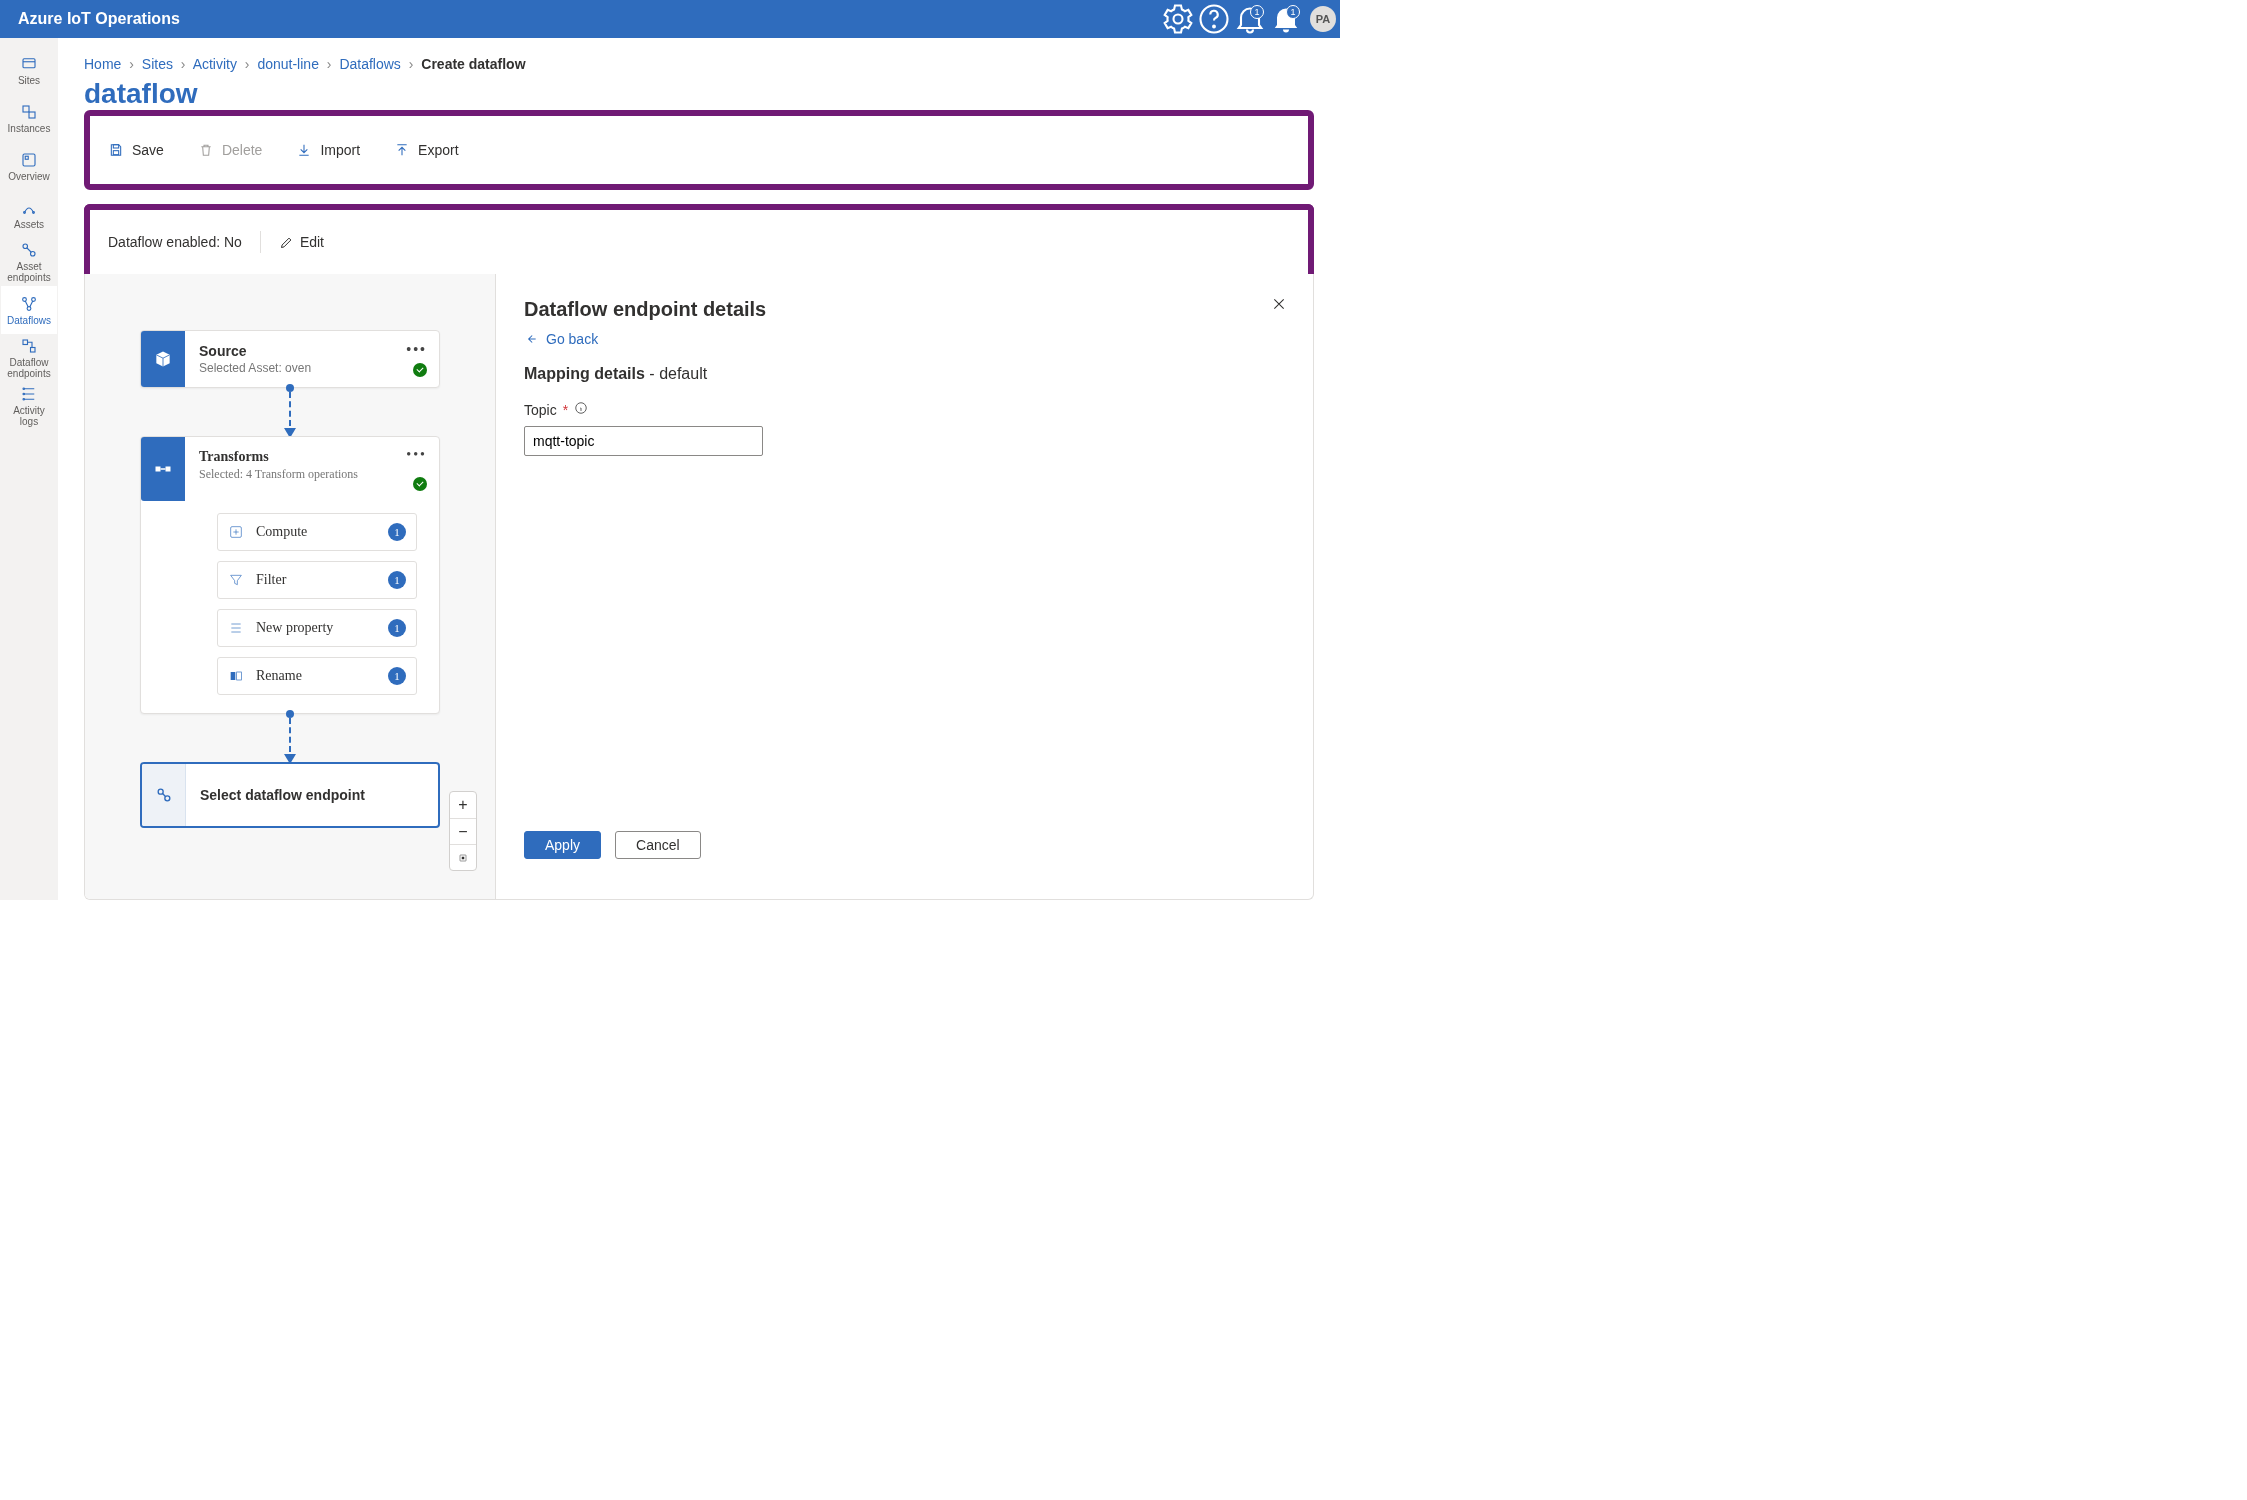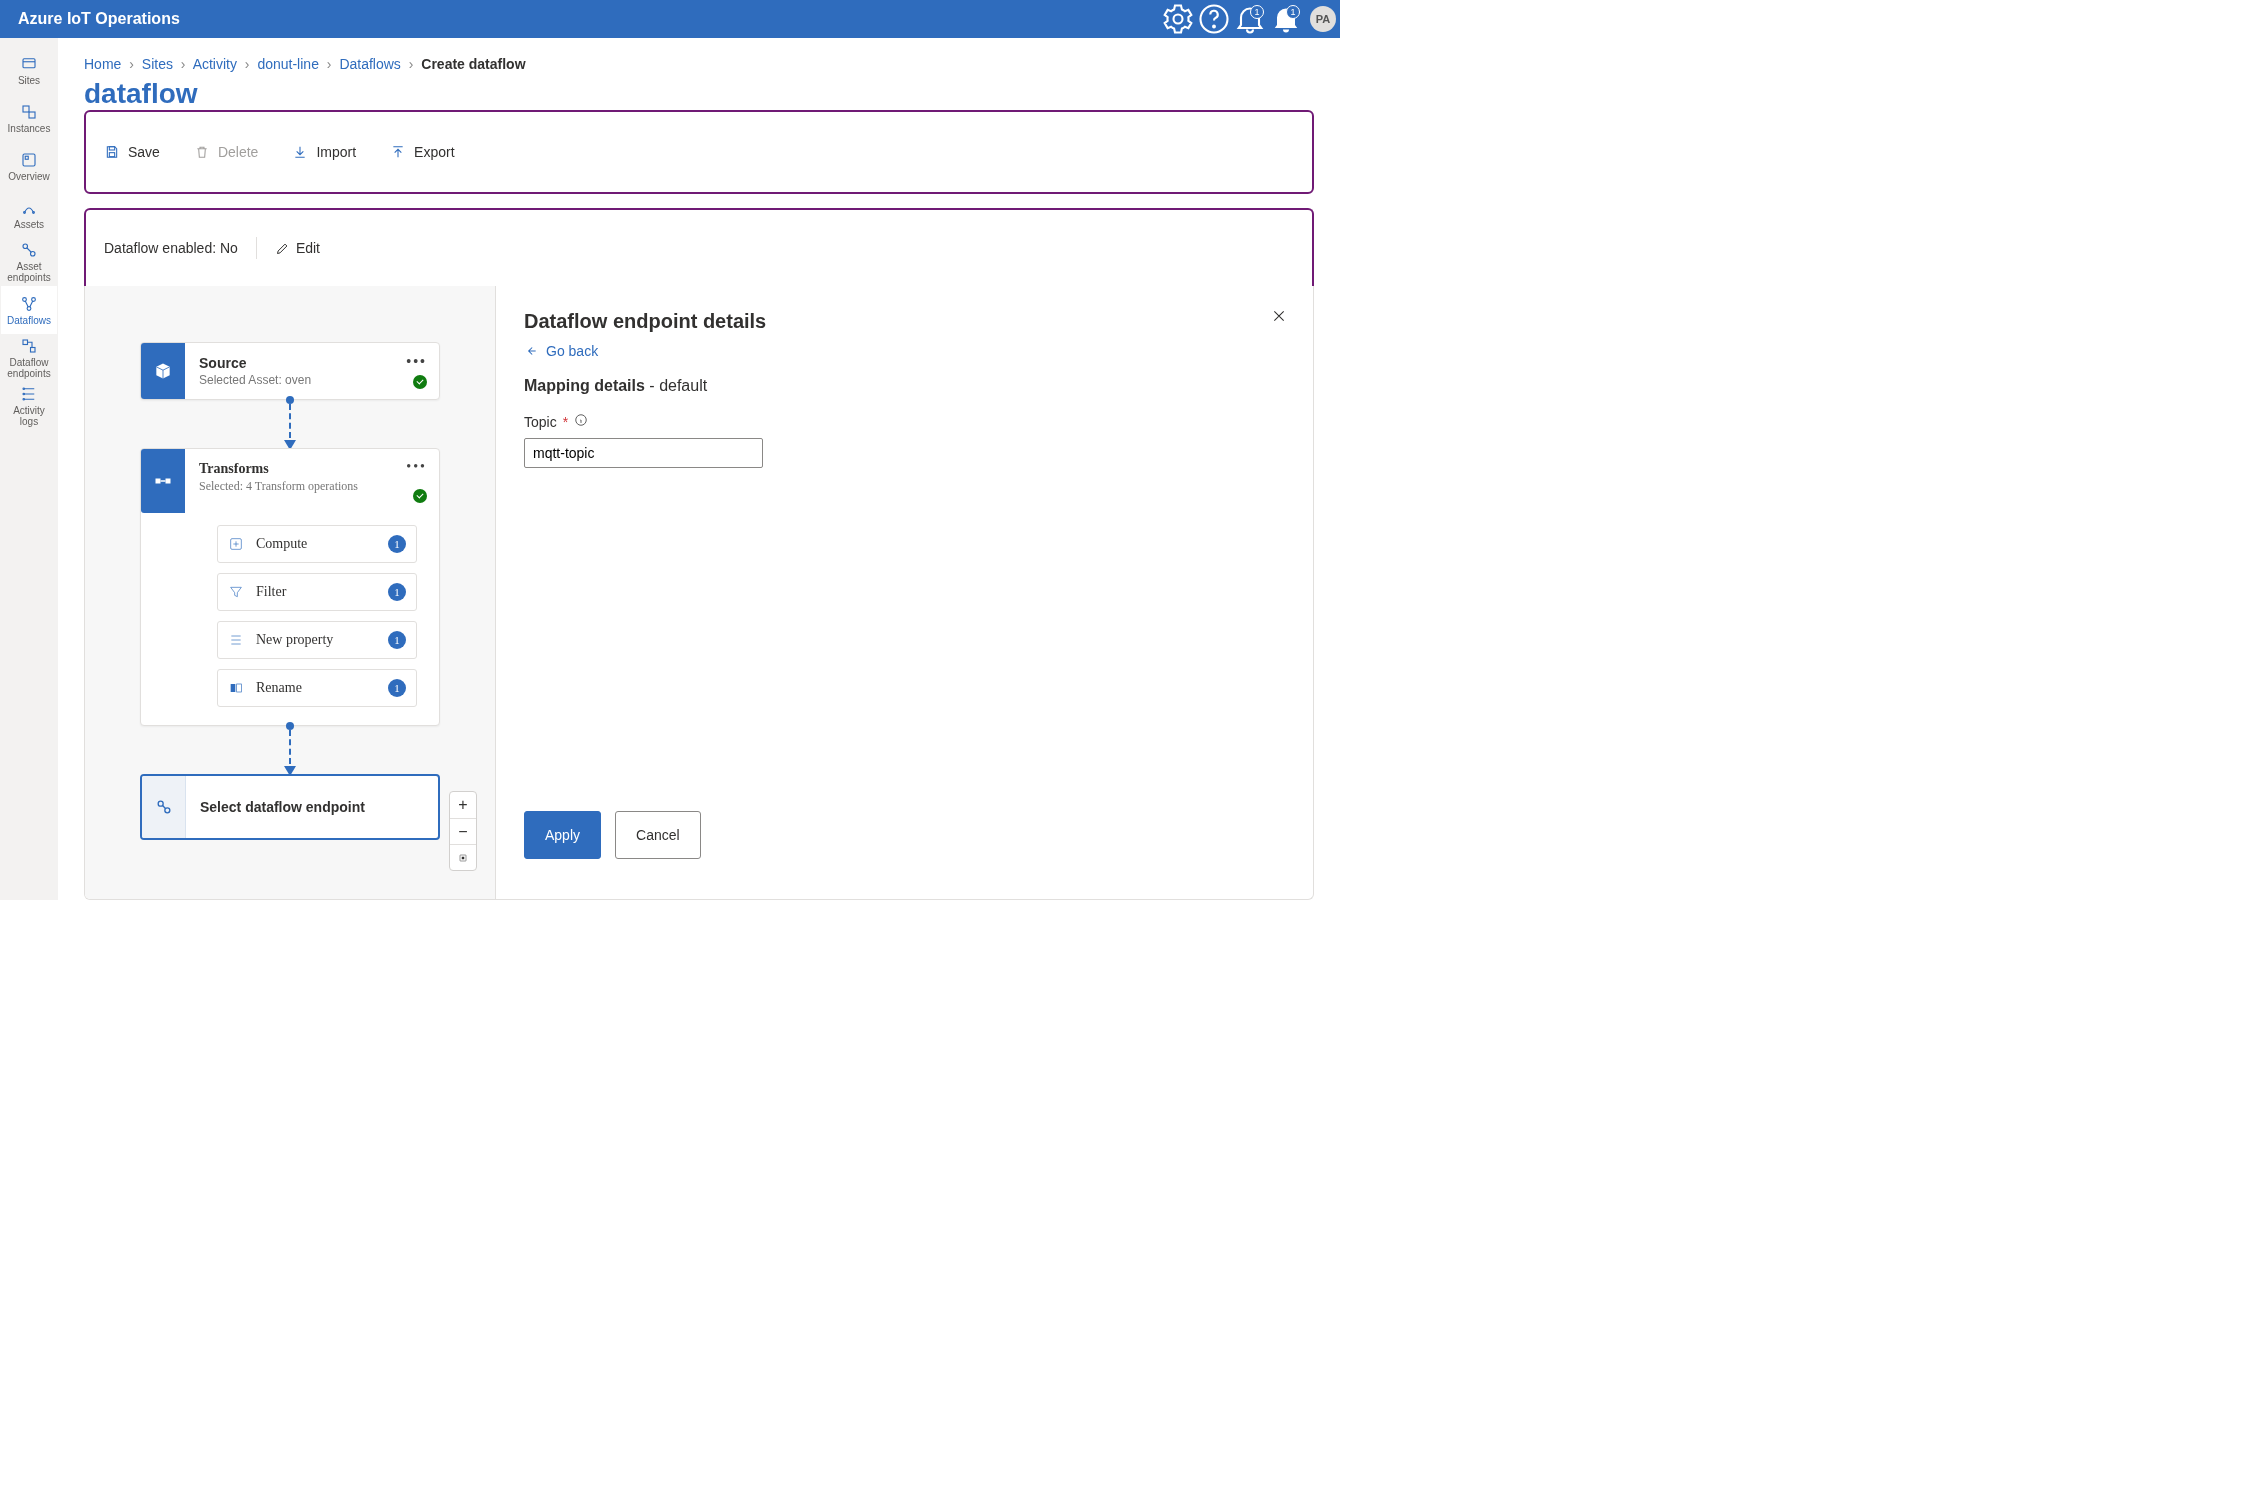--- a/index.html
+++ b/index.html
@@ -69,22 +69,22 @@
 
   
   .breadcrumb { font-size: 14px; color: #323130; margin-top: 6px; }
   .breadcrumb a { color: #2f6cbd; text-decoration: none; cursor:pointer; }
   .breadcrumb .chev { color: #888; margin: 0 4px; }
   .breadcrumb .current { font-weight: 600; }
 
   .page-title { font-size: 28px; font-weight: 700; color: #2f6cbd; margin-top: 6px; margin-bottom: 0; }
 
   .panel {
-    border: 2px solid #701a75; border-radius: 6px; background:#fff;
-    padding: 18px 18px;
+    border: 6px solid #701a75; border-radius: 6px; background:#fff;
+    padding: 12px 18px;
   }
 
   .toolbar { display:flex; align-items:center; gap: 34px; height: 44px; }
   .tb-btn { display:flex; align-items:center; gap:8px; cursor:pointer; color:#323130; font-size:14px;}
   .tb-btn.disabled { color: #a19f9d; cursor:default;}
   .tb-btn svg { width:16px;height:16px; stroke:#2f6cbd; fill:none; stroke-width:1.6;}
   .tb-btn.disabled svg { stroke:#a19f9d;}
 
   .statusbar { display:flex; align-items:center; gap: 18px; height: 40px; margin-top: 14px;}
   .statusbar .divider { width:1px; height:22px; background:#e1dfdd; }
@@ -186,21 +186,21 @@
   .section-h b { font-weight:600;}
   .field-label { margin-top:18px; font-size:14px; display:flex; align-items:center; gap:6px;}
   .req { color:#d13438; }
   .info-i svg{width:14px;height:14px;stroke:#555;fill:none;stroke-width:1.6;}
   input.text-in {
     margin-top:8px; height:30px; width:239px;
     border:1px solid #8a8886; border-radius:2px; padding:0 8px; font-size:14px;
   }
   .details-spacer{ flex:1; }
   .footer-btns { display:flex; gap:14px; margin-bottom: 16px;}
-  .btn { height:48px; padding:0 20px; border-radius:3px; font-size:14px; cursor:pointer; display:flex; align-items:center;}
+  .btn { height:28px; padding:0 20px; border-radius:3px; font-size:14px; cursor:pointer; display:flex; align-items:center;}
   .btn.primary { background:#2f6cbd; color:#fff; border:1px solid #2f6cbd;}
   .btn.secondary { background:#fff; color:#323130; border:1px solid #8a8886;}
 </style>
 </head>
 <body>
 
 <div class="topbar">
   <div class="brand">Azure IoT Operations</div>
   <div class="spacer"></div>
   <div class="icon-btn">

